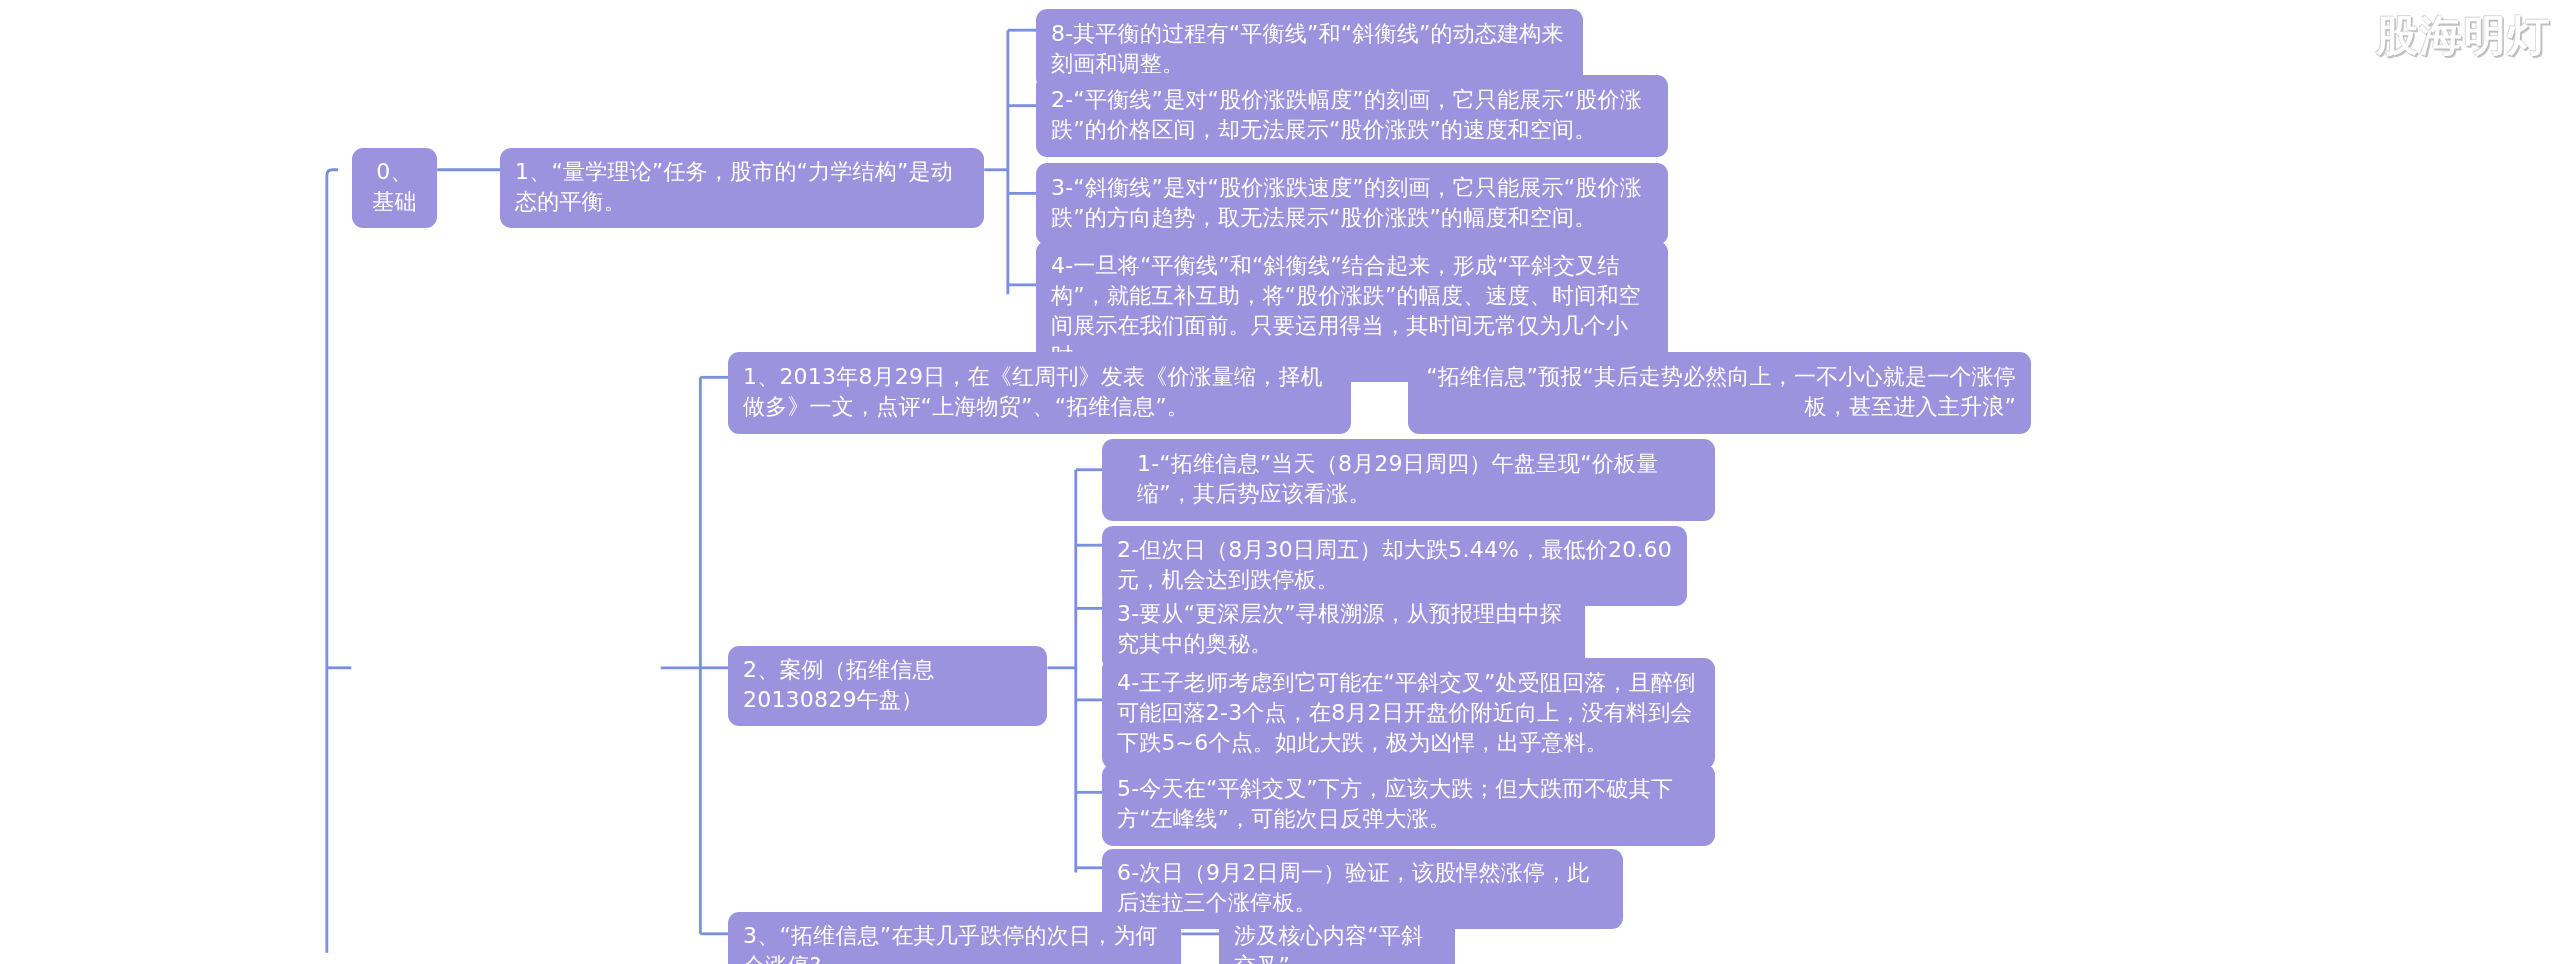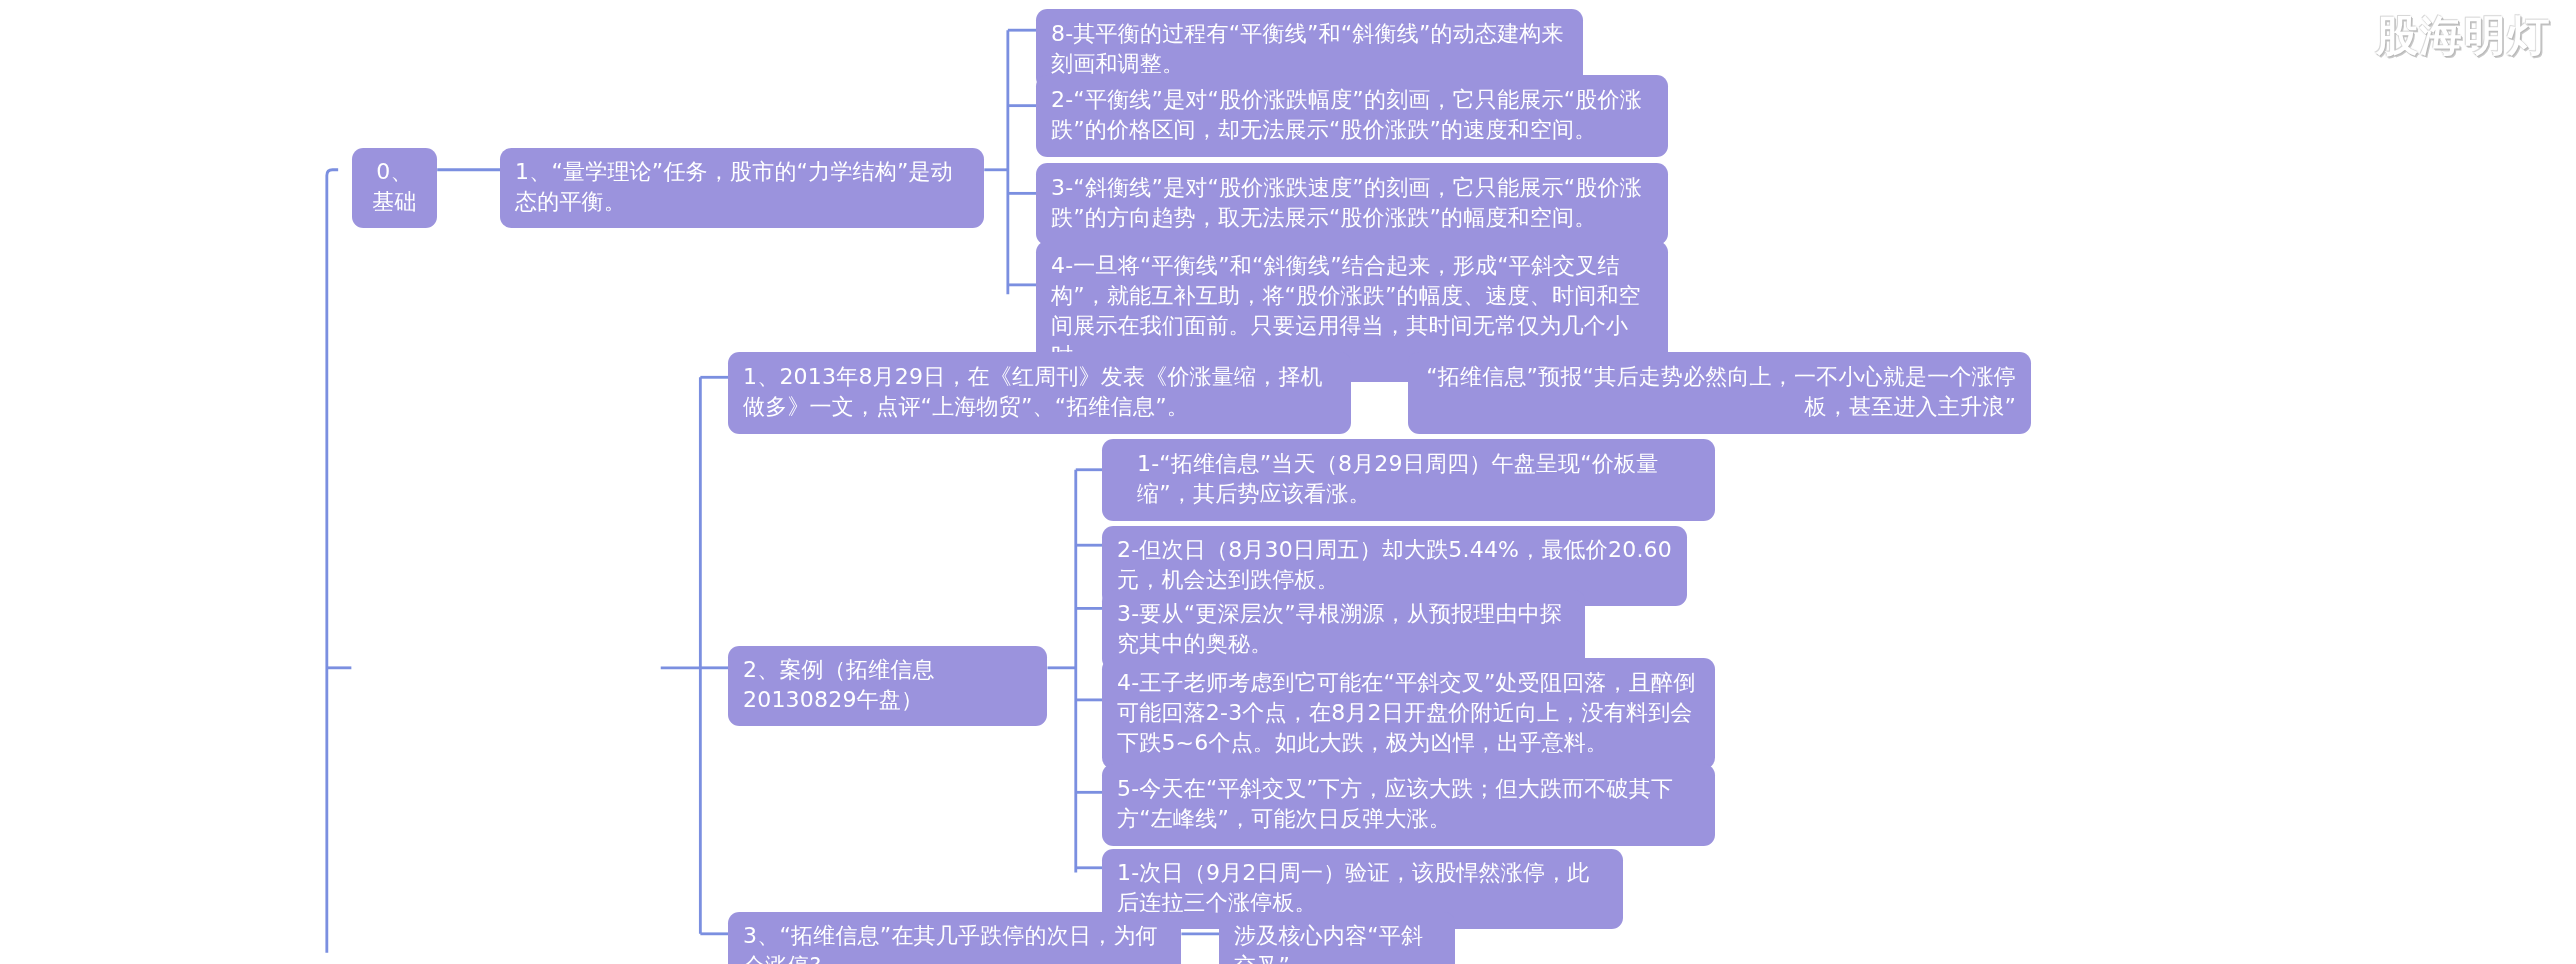--- a/index.html
+++ b/index.html
@@ -129,21 +129,21 @@
   <div class="node two-line" style="left:1102px; top:439px; width:613px;padding-left:35px;">1-“拓维信息”当天（8月29日周四）午盘呈现“价板量缩”，其后势应该看涨。</div>
 
   <div class="node" style="left:1102px; top:526px; width:585px;">2-但次日（8月30日周五）却大跌5.44%，最低价20.60元，机会达到跌停板。</div>
 
   <div class="node" style="left:1102px; top:590px; width:483px;">3-要从“更深层次”寻根溯源，从预报理由中探究其中的奥秘。</div>
 
   <div class="node two-line" style="left:1102px; top:658px; width:613px;">4-王子老师考虑到它可能在“平斜交叉”处受阻回落，且醉倒可能回落2-3个点，在8月2日开盘价附近向上，没有料到会下跌5~6个点。如此大跌，极为凶悍，出乎意料。</div>
 
   <div class="node two-line" style="left:1102px; top:764px; width:613px;">5-今天在“平斜交叉”下方，应该大跌；但大跌而不破其下方“左峰线”，可能次日反弹大涨。</div>
 
-  <div class="node" style="left:1102px; top:849px; width:521px;">1-次日（9月2日周一）验证，该股悍然涨停，此后连拉三个涨停板。</div>
+  <div class="node" style="left:1102px; top:849px; width:521px;">6-次日（9月2日周一）验证，该股悍然涨停，此后连拉三个涨停板。</div>
 
   <div class="node" style="left:728px; top:912px; width:453px;">3、“拓维信息”在其几乎跌停的次日，为何会涨停?</div>
 
   <div class="node" style="left:1219px; top:912px; width:236px;">涉及核心内容“平斜交叉”。</div>
 
   <div class="watermark">股海明灯</div>
 
 </div>
 
 

